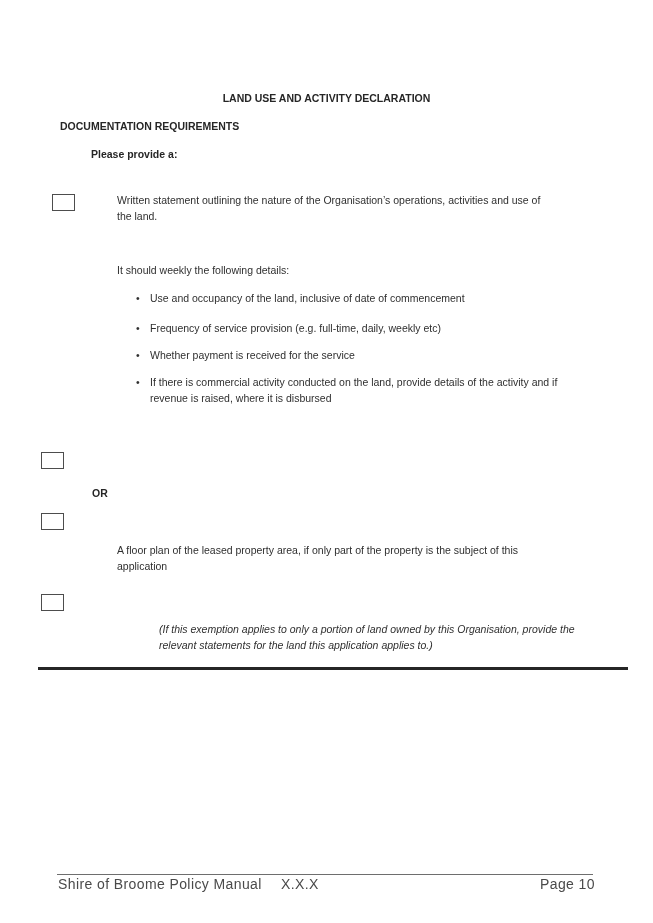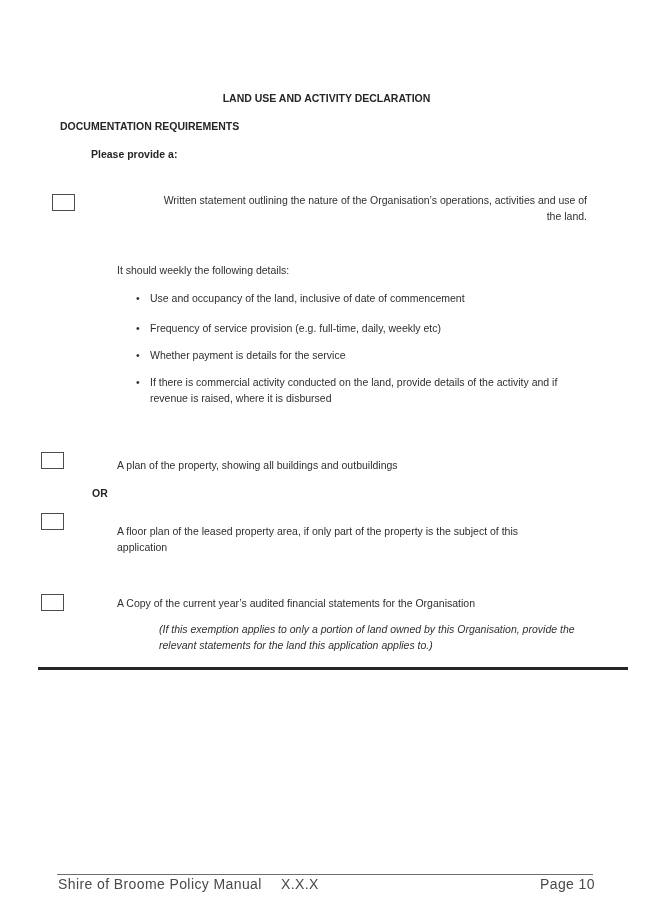--- a/index.html
+++ b/index.html
@@ -24,41 +24,41 @@
   .para { left: 117px; width: 470px; white-space: pre-line; }
   .checkbox {
     width: 21px; height: 15px;
     border: 1px solid #4d4d4d;
     background: #ffffff;
   }
   .cb1 { left: 52px; top: 194px; }
   .cb2 { left: 41px; top: 452px; }
   .cb3 { left: 41px; top: 513px; }
   .cb4 { left: 41px; top: 594px; }
-  .item1 { top: 192px; text-align: right; }
+  .item1 { top: 192px; }
   .details-intro { top: 262px; }
   .bullet-list {
     list-style: none; margin: 0; padding: 0;
     position: absolute; left: 136px; top: 290px; width: 448px;
   }
   .bullet-list li {
     position: relative;
     padding-left: 14px;
     white-space: pre-line;
   }
   .bullet-list li + li { margin-top: 11px; }
   .bullet-list li:nth-child(2) { margin-top: 14px; }
   .bullet-list li::before {
     content: "\2022";
     position: absolute; left: 0; top: 0;
     color: #2f2f2f;
   }
   .item2 { top: 457px; }
   .or-label { top: 485px; left: 92px; font-weight: bold; color: #262626; }
-  .item3 { top: 523px; }
+  .item3 { top: 542px; }
   .item4 { top: 595px; }
   .note { top: 621px; font-style: italic; margin-left: 42px; }
   .thick-rule {
     left: 38px; top: 667px; width: 590px; height: 3px;
     background: #262626;
   }
   .footer-rule {
     left: 57px; top: 874px; width: 536px; height: 1px;
     background: #6e6e6e;
   }
@@ -84,36 +84,34 @@
 
   <div class="abs checkbox cb1"></div>
   <div class="abs para item1">Written statement outlining the nature of the Organisation’s operations, activities and use of
 the land.</div>
 
   <div class="abs para details-intro">It should weekly the following details:</div>
 
   <ul class="bullet-list">
     <li>Use and occupancy of the land, inclusive of date of commencement</li>
     <li>Frequency of service provision (e.g. full-time, daily, weekly etc)</li>
-    <li>Whether payment is details for the service</li>
+    <li>Whether payment is received for the service</li>
     <li>If there is commercial activity conducted on the land, provide details of the activity and if
 revenue is raised, where it is disbursed</li>
   </ul>
 
   <div class="abs checkbox cb2"></div>
-  <div class="abs para item2">A plan of the property, showing all buildings and outbuildings</div>
 
   <div class="abs or-label">OR</div>
 
   <div class="abs checkbox cb3"></div>
   <div class="abs para item3">A floor plan of the leased property area, if only part of the property is the subject of this
 application</div>
 
   <div class="abs checkbox cb4"></div>
-  <div class="abs para item4">A Copy of the current year’s audited financial statements for the Organisation</div>
 
   <div class="abs para note">(If this exemption applies to only a portion of land owned by this Organisation, provide the
 relevant statements for the land this application applies to.)</div>
 
   <div class="abs thick-rule"></div>
 
   <div class="abs footer-rule"></div>
   <div class="abs footer-text footer-left">Shire of Broome Policy Manual</div>
   <div class="abs footer-text footer-center">X.X.X</div>
   <div class="abs footer-text footer-right">Page 10</div>

